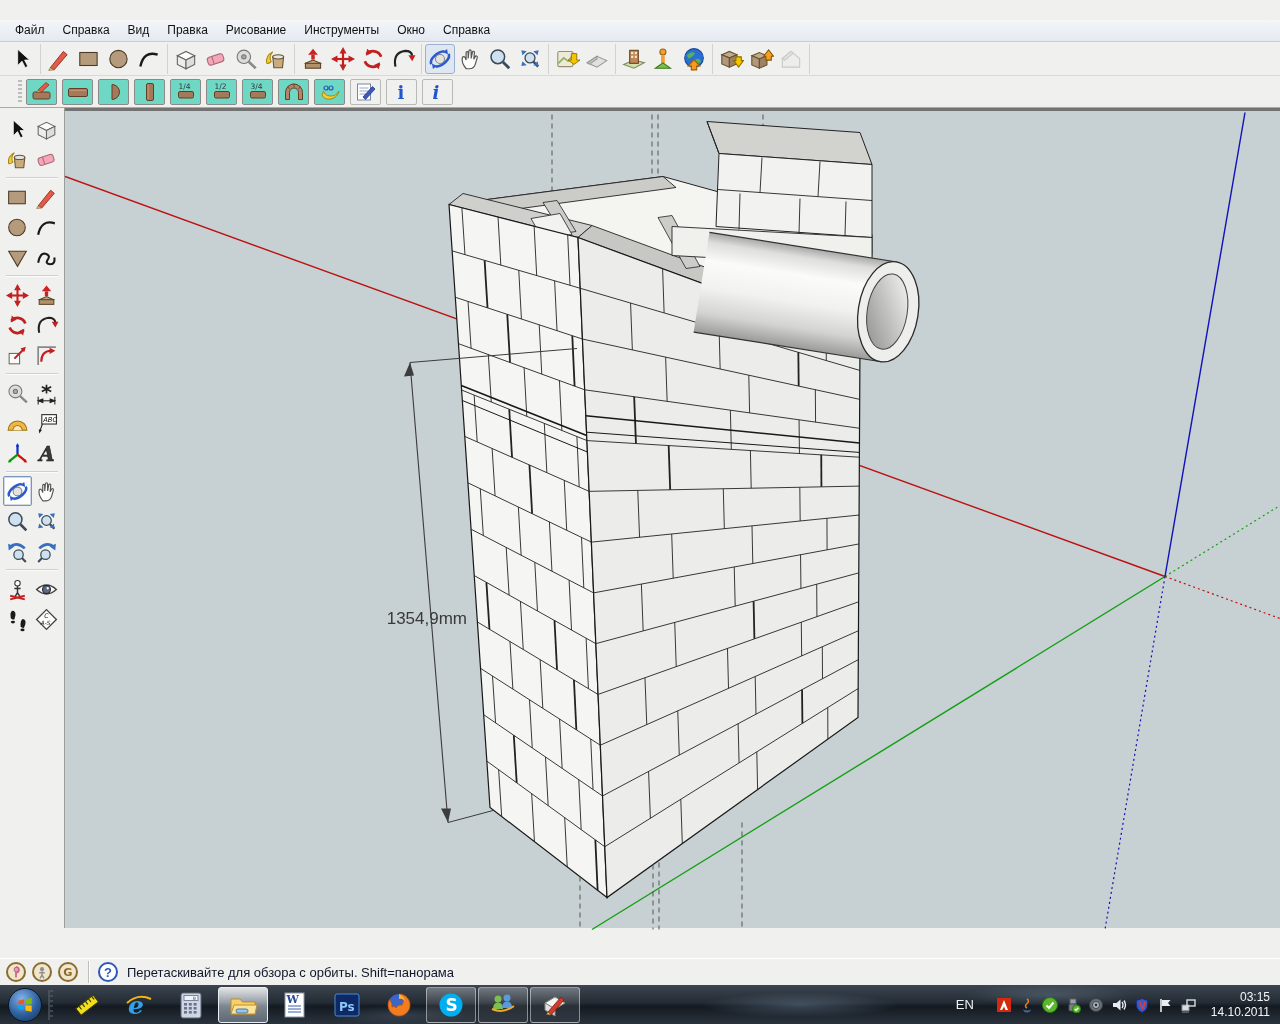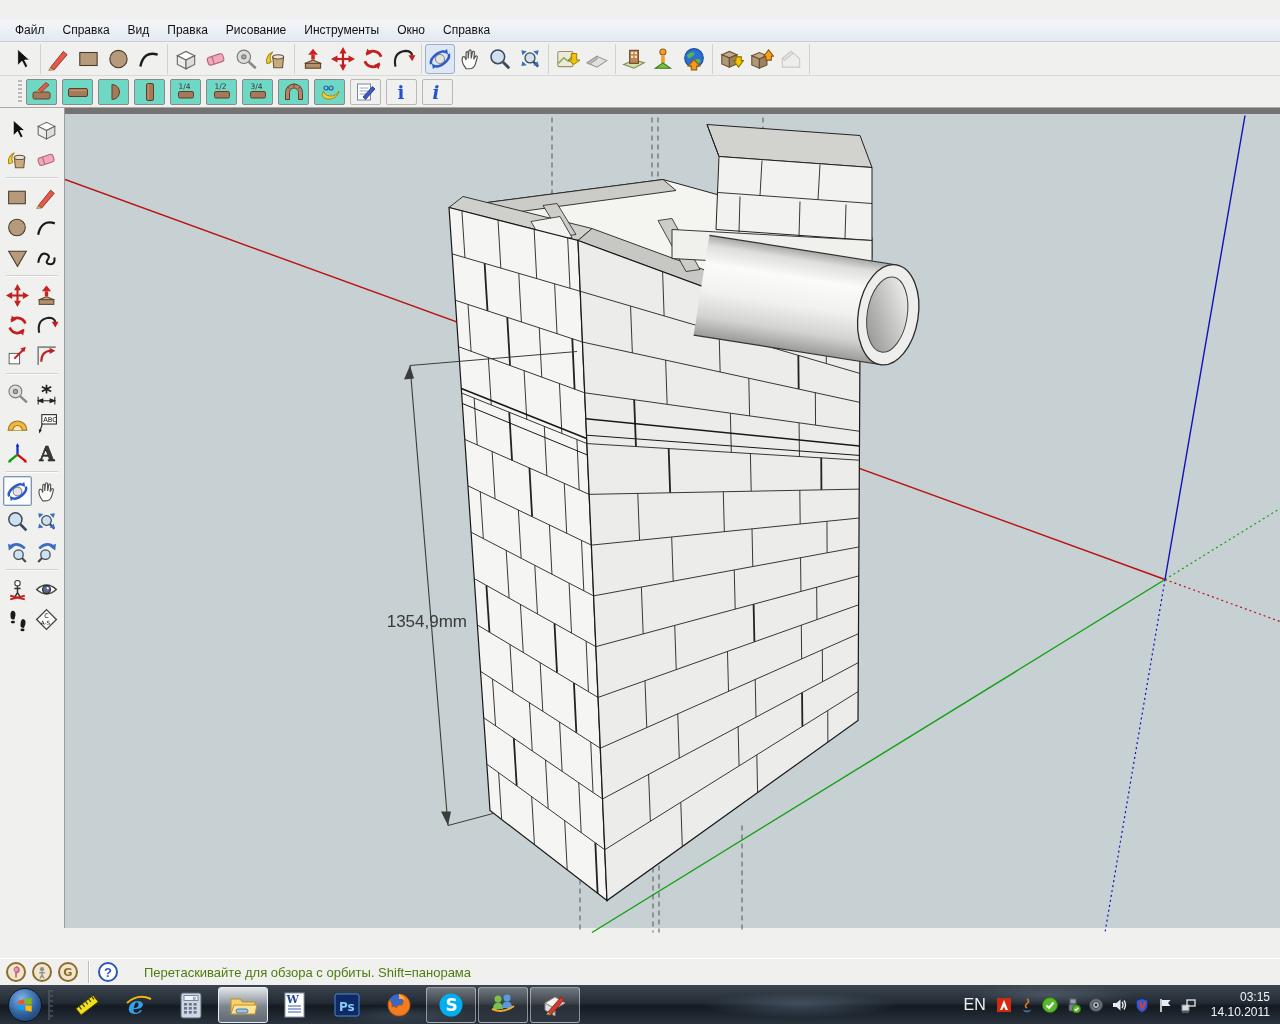--- a/index.html
+++ b/index.html
@@ -44,29 +44,29 @@
   .bbtn { width:31px; height:26px; margin-right:5px; border:1px solid #8a8a88; border-radius:2px;
     background:#6fd8c4; position:relative; display:flex; justify-content:center; }
   .bbtn svg { width:24px; height:24px; }
   .bbtn.flat { background:#f0f0ee; border-color:#b9b9b6; }
   .grip { width:4px; height:24px; margin:0 4px;
     background:repeating-linear-gradient(#bbb 0 2px,transparent 2px 4px); }
 
   
   #palette { position:absolute; left:0; top:108px; width:65px; height:820px;
     background:#f0f0ee; border-right:1px solid #9c9c99; padding-top:6px; }
-  .prow { display:flex; justify-content:center; }
+  .prow { display:flex; justify-content:center;font-style:italic; }
   .pbtn { width:29px; height:30px; display:flex; align-items:center; justify-content:center; border-radius:2px; }
   .pbtn svg { width:25px; height:25px; }
   .pbtn.active { background:#fdfdfd; border:1px solid #7a96b8; box-shadow:inset 0 0 0 1px #cfd9e6; }
   .psep { height:2px; margin:3px 6px; border-top:1px solid #d0d0cd; border-bottom:1px solid #fbfbfa; }
 
   
   #viewport { position:absolute; left:65px; top:108px; width:1215px; height:820px;
-    background:#c7d0d2; border-top:6px solid #737373; }
+    background:#c7d0d2; border-top:3px solid #737373; }
   #viewport svg { display:block; }
 
   
   #measure-row { position:absolute; left:0; top:928px; width:1280px; height:30px;
     background:#f0f0ee; border-top:1px solid #c9c9c6; display:flex; align-items:center; }
   #measure-grip { width:3px; height:20px; margin-left:8px;
     border-left:1px solid #fff; border-right:1px solid #b0b0ad; }
   #measure-label { font-size:12px; color:#222; margin-left:22px; }
   #measure-input { width:132px; height:21px; margin-left:8px; border:1px solid #9a9a97;
     background:#f4f4f2; box-shadow:inset 1px 1px 2px rgba(0,0,0,.15); font-size:12px; padding:0 4px; }
@@ -74,21 +74,21 @@
 
   
   #statusbar { position:absolute; left:0; top:958px; width:1280px; height:27px;
     background:#f0f0ee; border-top:1px solid #fff; display:flex; align-items:center; }
   .scircle { width:20px; height:20px; border-radius:50%; margin-left:6px;
     border:2px solid #8a6c2c; background:#efe6cd; display:flex; align-items:center; justify-content:center;
     font-size:11px; font-weight:bold; color:#8a6c2c; }
   #status-sep { width:1px; height:22px; background:#bdbdba; margin:0 9px 0 10px; box-shadow:1px 0 0 #fff; }
   #help-circle { width:20px; height:20px; border-radius:50%; border:2px solid #2c58b8; background:#fff;
     color:#2c58b8; font-weight:bold; font-size:13px; text-align:center; line-height:17px; }
-  #status-text { font-size:13px; color:#4d7c0f; margin-left:26px; }
+  #status-text { font-size:13px; color:#0f172a; margin-left:9px; }
 
   
   #taskbar { position:absolute; left:0; top:985px; width:1280px; height:39px;
     background:linear-gradient(#3d4650,#232b34 45%,#141a21 55%,#2a333d);
     display:flex; align-items:center; }
   #taskbar .tk-cloud { position:absolute; inset:0; pointer-events:none;
     background:
       radial-gradient(140px 18px at 800px 20px, rgba(150,180,210,.30), transparent 70%),
       radial-gradient(120px 16px at 1050px 10px, rgba(160,190,215,.22), transparent 70%),
       radial-gradient(100px 14px at 400px 30px, rgba(140,170,200,.18), transparent 70%); }
@@ -99,21 +99,21 @@
     background:repeating-linear-gradient(#55606c 0 2px,transparent 2px 5px),
                repeating-linear-gradient(90deg,#55606c 0 2px,transparent 2px 5px); opacity:.6; }
   .tkbtn { width:50px; height:36px; margin:0 1px; border-radius:3px;
     display:flex; align-items:center; justify-content:center; position:relative; }
   .tkbtn svg { width:30px; height:30px; }
   .tkbtn.open { background:linear-gradient(rgba(255,255,255,.28),rgba(255,255,255,.10) 50%,rgba(255,255,255,.04));
     border:1px solid rgba(255,255,255,.45); }
   .tkbtn.active { background:linear-gradient(rgba(255,255,255,.85),rgba(220,230,240,.55) 50%,rgba(200,215,230,.35));
     border:1px solid #e8eef5; }
   #tray { position:absolute; right:4px; top:0; height:39px; display:flex; align-items:center; }
-  #tray-lang { color:#eef2f6; font-size:16px; margin-right:10px; }
+  #tray-lang { color:#eef2f6; font-size:13px; margin-right:22px; }
   .tray-ic { width:17px; height:17px; margin-right:6px; display:flex; align-items:center; justify-content:center; }
   .tray-ic svg { width:16px; height:16px; }
   #clock { color:#f2f5f8; font-size:12px; text-align:right; line-height:15px; margin:0 6px 0 8px; }
 </style>
 </head>
 <body>
 
 <div id="screen">
 
 

